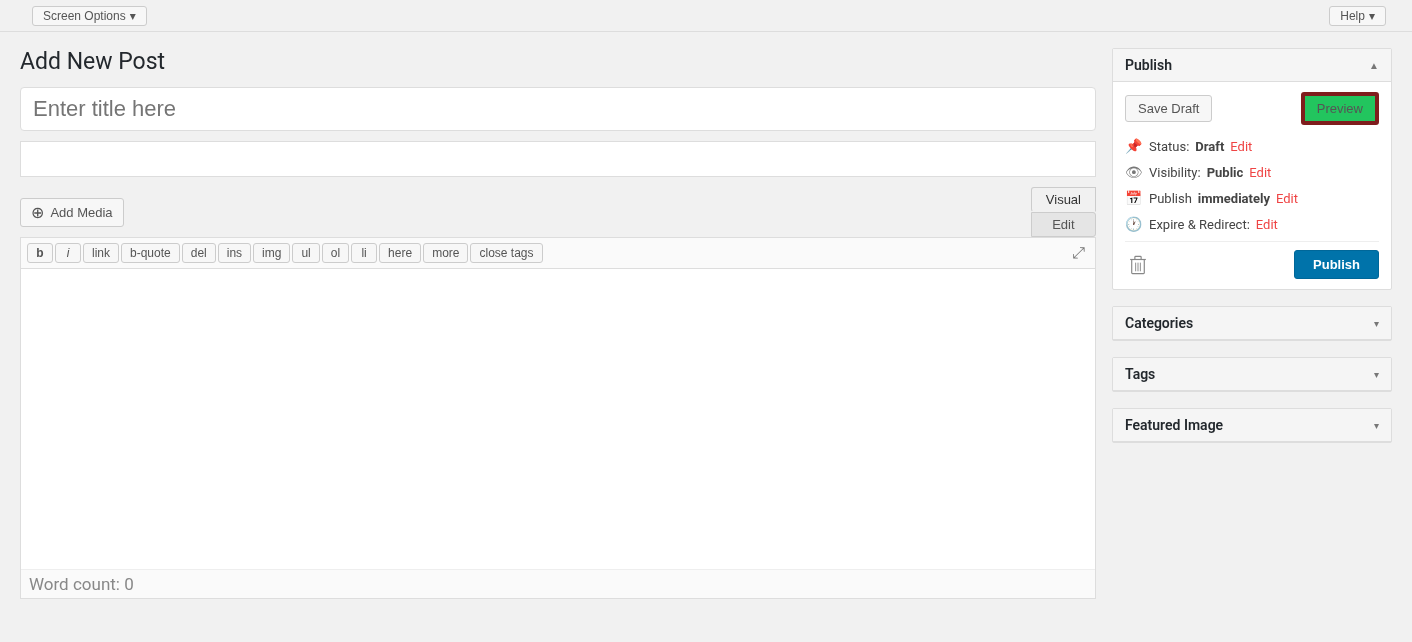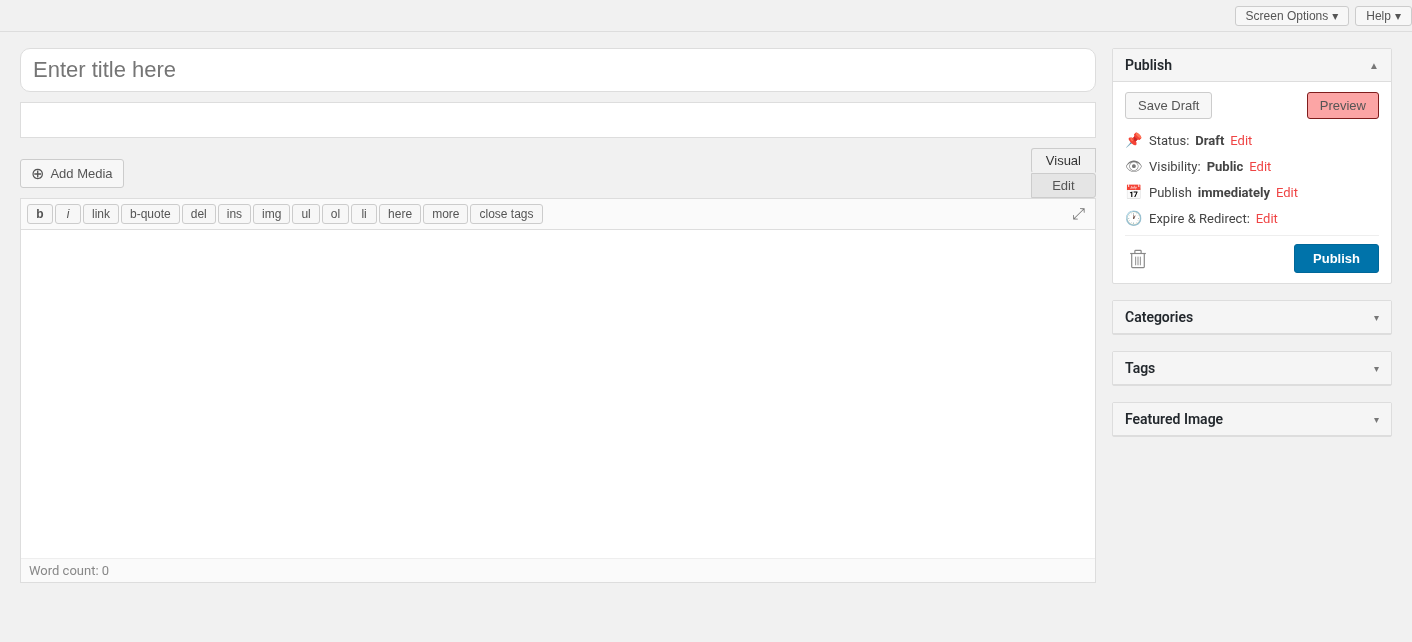--- a/index.html
+++ b/index.html
@@ -4,24 +4,24 @@
   <style>
     * { box-sizing: border-box; margin: 0; padding: 0; }
     body {
       font-family: -apple-system, BlinkMacSystemFont, "Segoe UI", Roboto, sans-serif;
       font-size: 13px;
       background: #f1f1f1;
       color: #444;
     }
     .top-bar {
       display: flex;
-      justify-content: flex-end;
+      justify-content: space-between;
       align-items: center;
       background: #f1f1f1;
-      padding: 4px 0;
+      padding: 4px 26px;
       border-bottom: 1px solid #ddd;
       height: 32px;
     }
     .top-bar-btn {
       background: #f7f7f7;
       border: 1px solid #ccc;
       border-radius: 3px;
       padding: 2px 10px;
       font-size: 12px;
       cursor: pointer;
@@ -44,21 +44,21 @@
       font-size: 23px;
       font-weight: 400;
       color: #23282d;
       margin-bottom: 12px;
     }
     .title-input {
       width: 100%;
       padding: 8px 12px;
       font-size: 22px;
       border: 1px solid #ddd;
-      border-radius: 10px;
+      border-radius: 4px;
       color: #aaa;
       background: #fff;
       outline: none;
       margin-bottom: 10px;
     }
     .heading-label {
       font-size: 12px;
       color: #0073aa;
       margin-bottom: 4px;
       cursor: pointer;
@@ -144,25 +144,24 @@
       font-size: 16px;
       padding: 2px 4px;
     }
     .editor-body {
       min-height: 300px;
       background: #fff;
       padding: 8px;
     }
     .word-count {
       padding: 4px 8px;
-      font-size: 13px;
+      font-size: 17px;
       color: #888;
       border-top: 1px solid #eee;
       background: #fafafa;
-      margin-top: 28px;
     }
     
     .sidebar {
       width: 280px;
       flex-shrink: 0;
     }
     .panel {
       background: #fff;
       border: 1px solid #ddd;
       margin-bottom: 16px;
@@ -199,22 +198,22 @@
     .save-draft-btn {
       background: #f7f7f7;
       border: 1px solid #ccc;
       border-radius: 3px;
       padding: 5px 12px;
       font-size: 13px;
       cursor: pointer;
       color: #555;
     }
     .preview-btn {
-      background: #fca5a5;
-      border: 1px solid #7f1d1d;
+      background: #22c55e;
+      border: 4px solid #7f1d1d;
       border-radius: 3px;
       padding: 5px 12px;
       font-size: 13px;
       cursor: pointer;
       color: #555;
     }
     .meta-row {
       display: flex;
       align-items: center;
       gap: 6px;
@@ -280,20 +279,21 @@
   </button>
   <button class="top-bar-btn">
     <span>Help</span>
     <span>▾</span>
   </button>
 </div>
 
 <div class="main-layout">
 
   <div class="content-area">
+    <h1 class="page-title">Add New Post</h1>
 
     <input class="title-input" type="text" placeholder="Enter title here" style="">
 
     <div class="heading-input" contenteditable="true" style=""></div>
 
     
     <div class="editor-toolbar-top">
       <button class="add-media-btn">
         <span class="add-media-icon">⊕</span>
         <span>Add Media</span>

